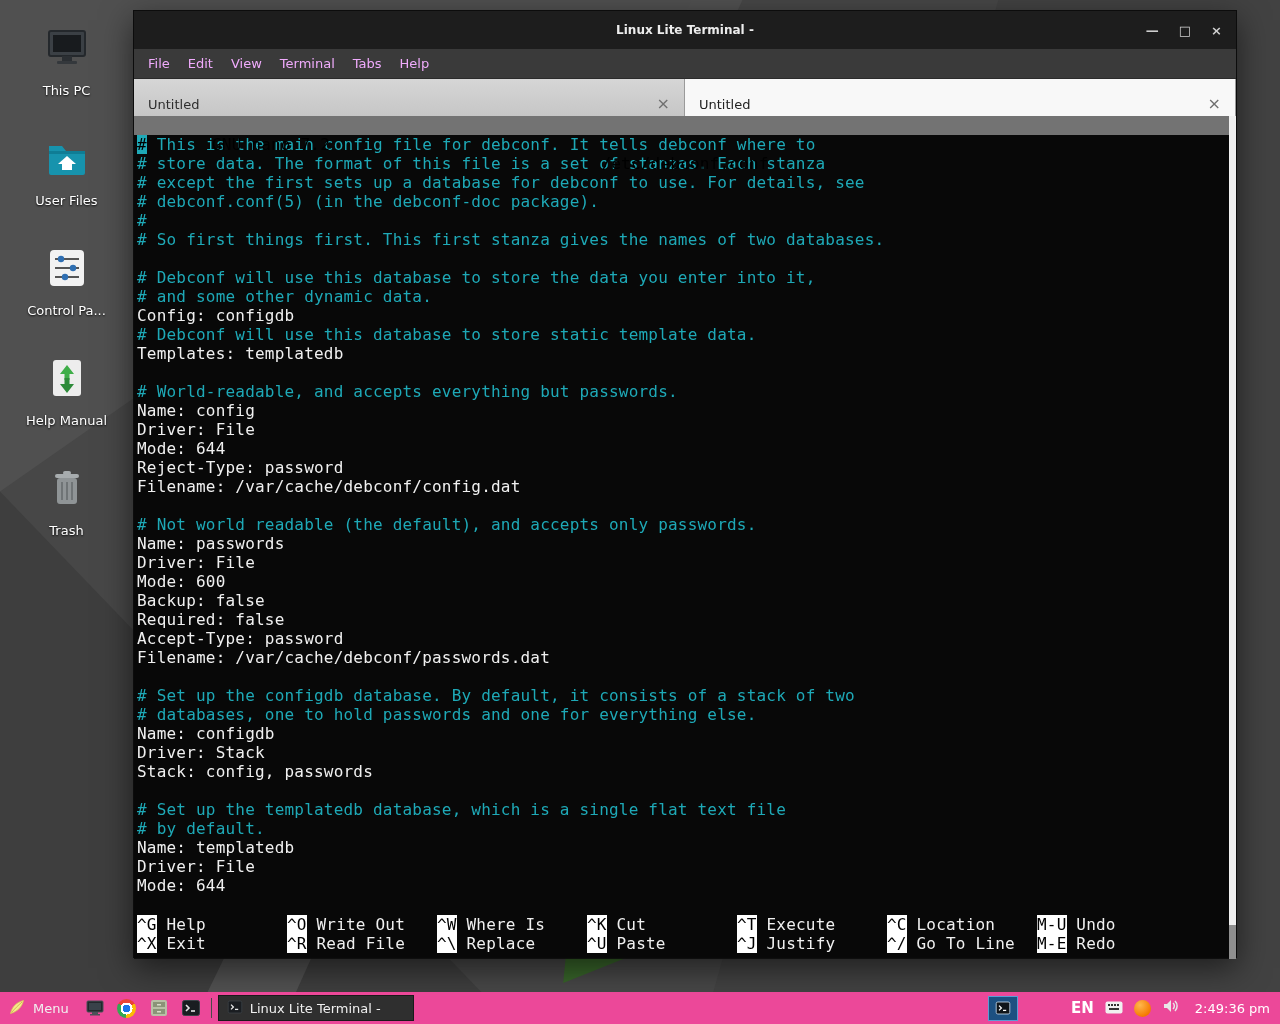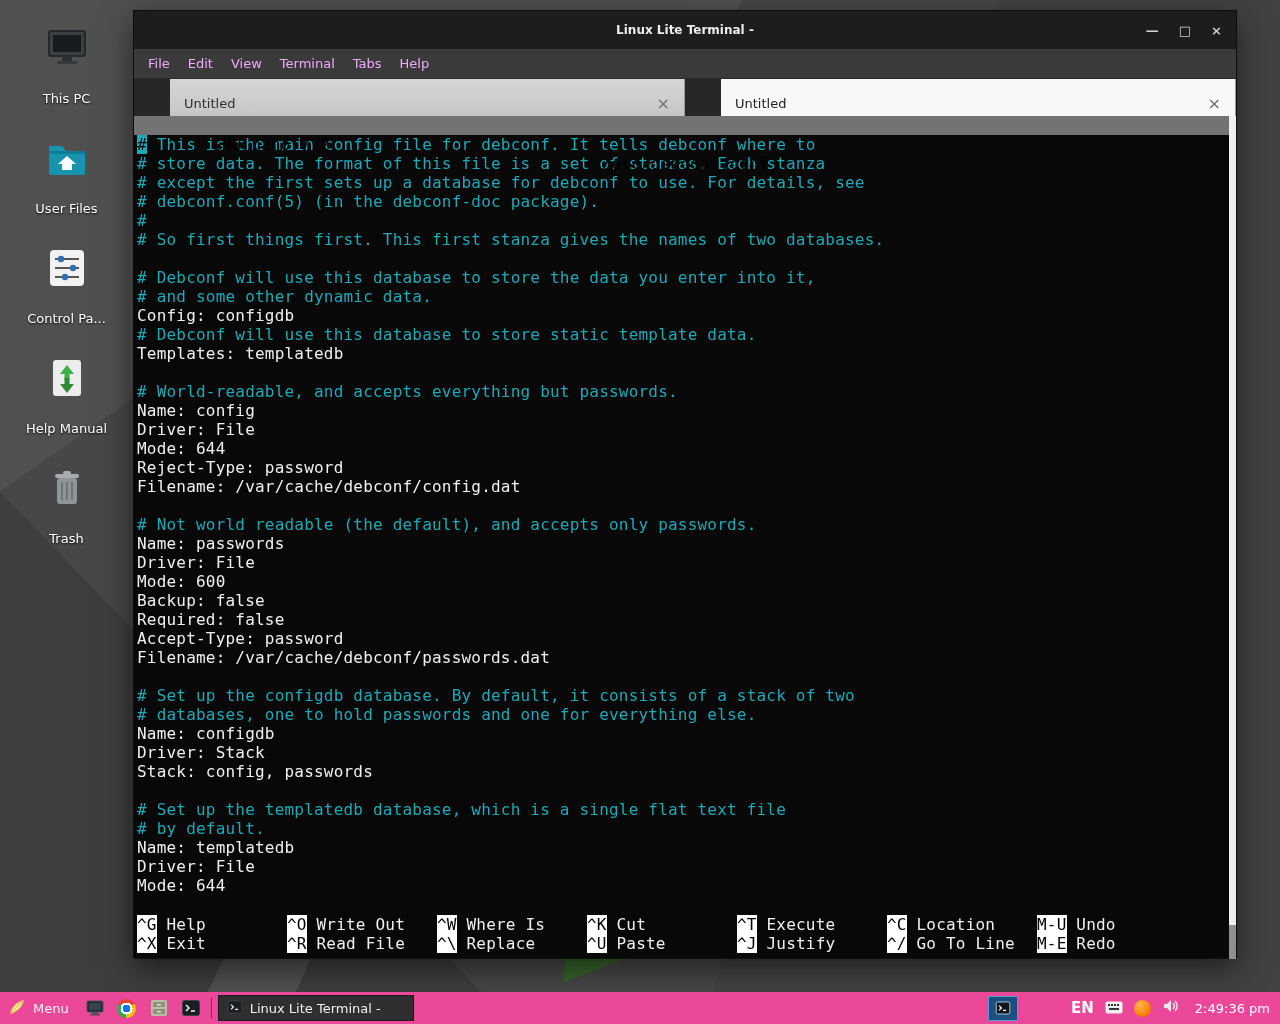--- a/index.html
+++ b/index.html
@@ -12,36 +12,36 @@
   .f1 { clip-path:polygon(0 0, 55% 0, 0 48%); background:#505050; }
   .f2 { clip-path:polygon(78% 0, 100% 0, 100% 100%, 55% 100%); background:#424242; }
   .f3 { clip-path:polygon(0 48%, 0 100%, 40% 100%); background:#3e3e3e; }
   .f4 { clip-path:polygon(54% 0, 58% 0, 22% 100%, 15% 100%); background:#515151; }
   .feather { clip-path:polygon(54% 6%, 59% 19%, 55% 33%, 61% 42%, 56% 60%, 50% 93%, 44% 96%, 46% 70%, 42% 42%, 48% 28%, 45% 14%); background:var(--accent-green); }
 
   
   .desktop-icons { position:absolute; left:0; top:18px; width:133px; z-index:2;
     display:flex; flex-direction:column; }
   .dicon { height:110px; display:flex; flex-direction:column; align-items:center; padding-top:10px; cursor:default; }
-  .dlabel { margin-top:19px; font-size:13px; color:#fff; text-shadow:0 1px 2px rgba(0,0,0,.95); }
+  .dlabel { margin-top:11px; font-size:13px; color:#fff; text-shadow:0 1px 2px rgba(0,0,0,.95); }
 
   
   .window { position:absolute; left:133px; top:10px; width:1104px; height:948px; z-index:5;
     border:1px solid #0c0c0c; box-shadow:0 10px 30px rgba(0,0,0,.55); background:#000; }
   .titlebar { position:relative; height:38px; background:#1d1d1d; color:#ececec;
     font-size:12px; font-weight:bold; text-align:center; line-height:38px; }
   .win-btns { position:absolute; right:14px; top:0; height:100%; display:flex; align-items:center; gap:20px; }
   .win-btn { color:#cfcfcf; font-size:13px; line-height:1; cursor:default; }
 
   .menubar { height:30px; background:#3a3a3a; border-bottom:1px solid #2b2b2b;
     display:flex; align-items:center; padding-left:5px; }
   .menu-item { color:#f0abfc; font-size:13px; padding:0 9px; }
 
   .tabbar { height:37px; background:#272727; display:flex; }
-  .tab { flex:1; display:flex; align-items:flex-start; padding:17px 14px; font-size:13px; border-right:1px solid #9a9a9a;margin-left:36px; }
+  .tab { flex:1; display:flex; align-items:flex-end; padding:4px 14px; font-size:13px; border-right:1px solid #9a9a9a; }
   .tab.inactive { background:linear-gradient(#d6d6d6,#c6c6c6); color:#2e2e2e; }
   .tab.active { background:#f8f8f8; color:#222; }
   .tab-label { flex:1; }
   .tab-close { color:#707070; font-size:16px; line-height:1; }
 
   
   .term { position:relative; height:843px; background:rgba(10,10,10,.84);
     font-family:"DejaVu Sans Mono", monospace; font-size:16px; line-height:19px; letter-spacing:.2px;
     color:#f0f0f0; display:flex; flex-direction:column; overflow:hidden; }
   .nano-header { flex:none; height:19px; background:#737373; color:#000; position:relative; white-space:pre; }

